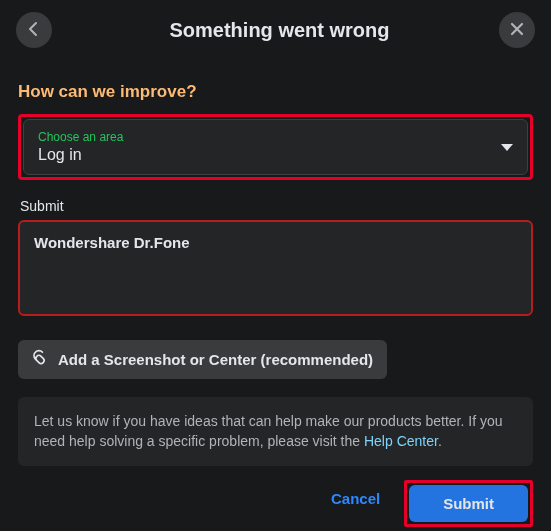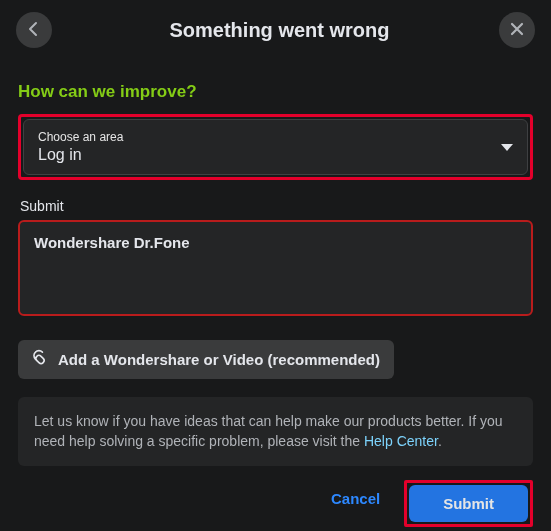--- a/index.html
+++ b/index.html
@@ -34,41 +34,41 @@
     font-weight: 700;
     color: #e4e6eb;
     margin-left: 8px;
   }
   .content {
     padding: 8px 18px 12px 18px;
   }
   .section-title {
     font-size: 17px;
     font-weight: 700;
-    color: #84cc16;
+    color: #fdba74;
     margin: 18px 0 12px 0;
   }
   .hl-red {
     border: 3px solid #e3002b;
     border-radius: 4px;
     padding: 2px;
   }
   .dropdown {
     background: #242526;
     border: 1px solid #3e4042;
     border-radius: 6px;
     padding: 10px 14px;
     display: flex;
     align-items: center;
     justify-content: space-between;
     cursor: pointer;
   }
   .dropdown-label {
     font-size: 12px;
-    color: #e5e5e5;
+    color: #22c55e;
     margin-bottom: 2px;
   }
   .dropdown-value {
     font-size: 16px;
     color: #e4e6eb;
   }
   .caret-down {
     width: 0; height: 0;
     border-left: 6px solid transparent;
     border-right: 6px solid transparent;
@@ -193,21 +193,21 @@
 
   <div class="details-label">Submit</div>
   <textarea class="details-box" style="">Wondershare Dr.Fone</textarea>
 
   <button class="attach-btn">
     <span class="clip-icon">
       <svg width="16" height="16" viewBox="0 0 16 16">
           <path d="M5 8 a3 3 0 0 1 6 0 v3 a3 3 0 0 1 -6 0 v-5 a5 5 0 0 1 10 0" stroke="#e4e6eb" stroke-width="1.6" fill="none" stroke-linecap="round"></path>
         </svg>
     </span>
-    <span>Add a Wondershare or Video (recommended)</span>
+    <span>Add a Screenshot or Center (recommended)</span>
   </button>
 
   <div class="info-box">
     <span>Let us know if you have ideas that can help make our products better. If you need help solving a specific problem, please visit the </span><span class="link">Help Center</span><span>.</span>
   </div>
 
   <div class="footer">
     <button class="cancel-btn">Cancel</button>
     <div class="submit-wrap">
       <button class="submit-btn">Submit</button>

